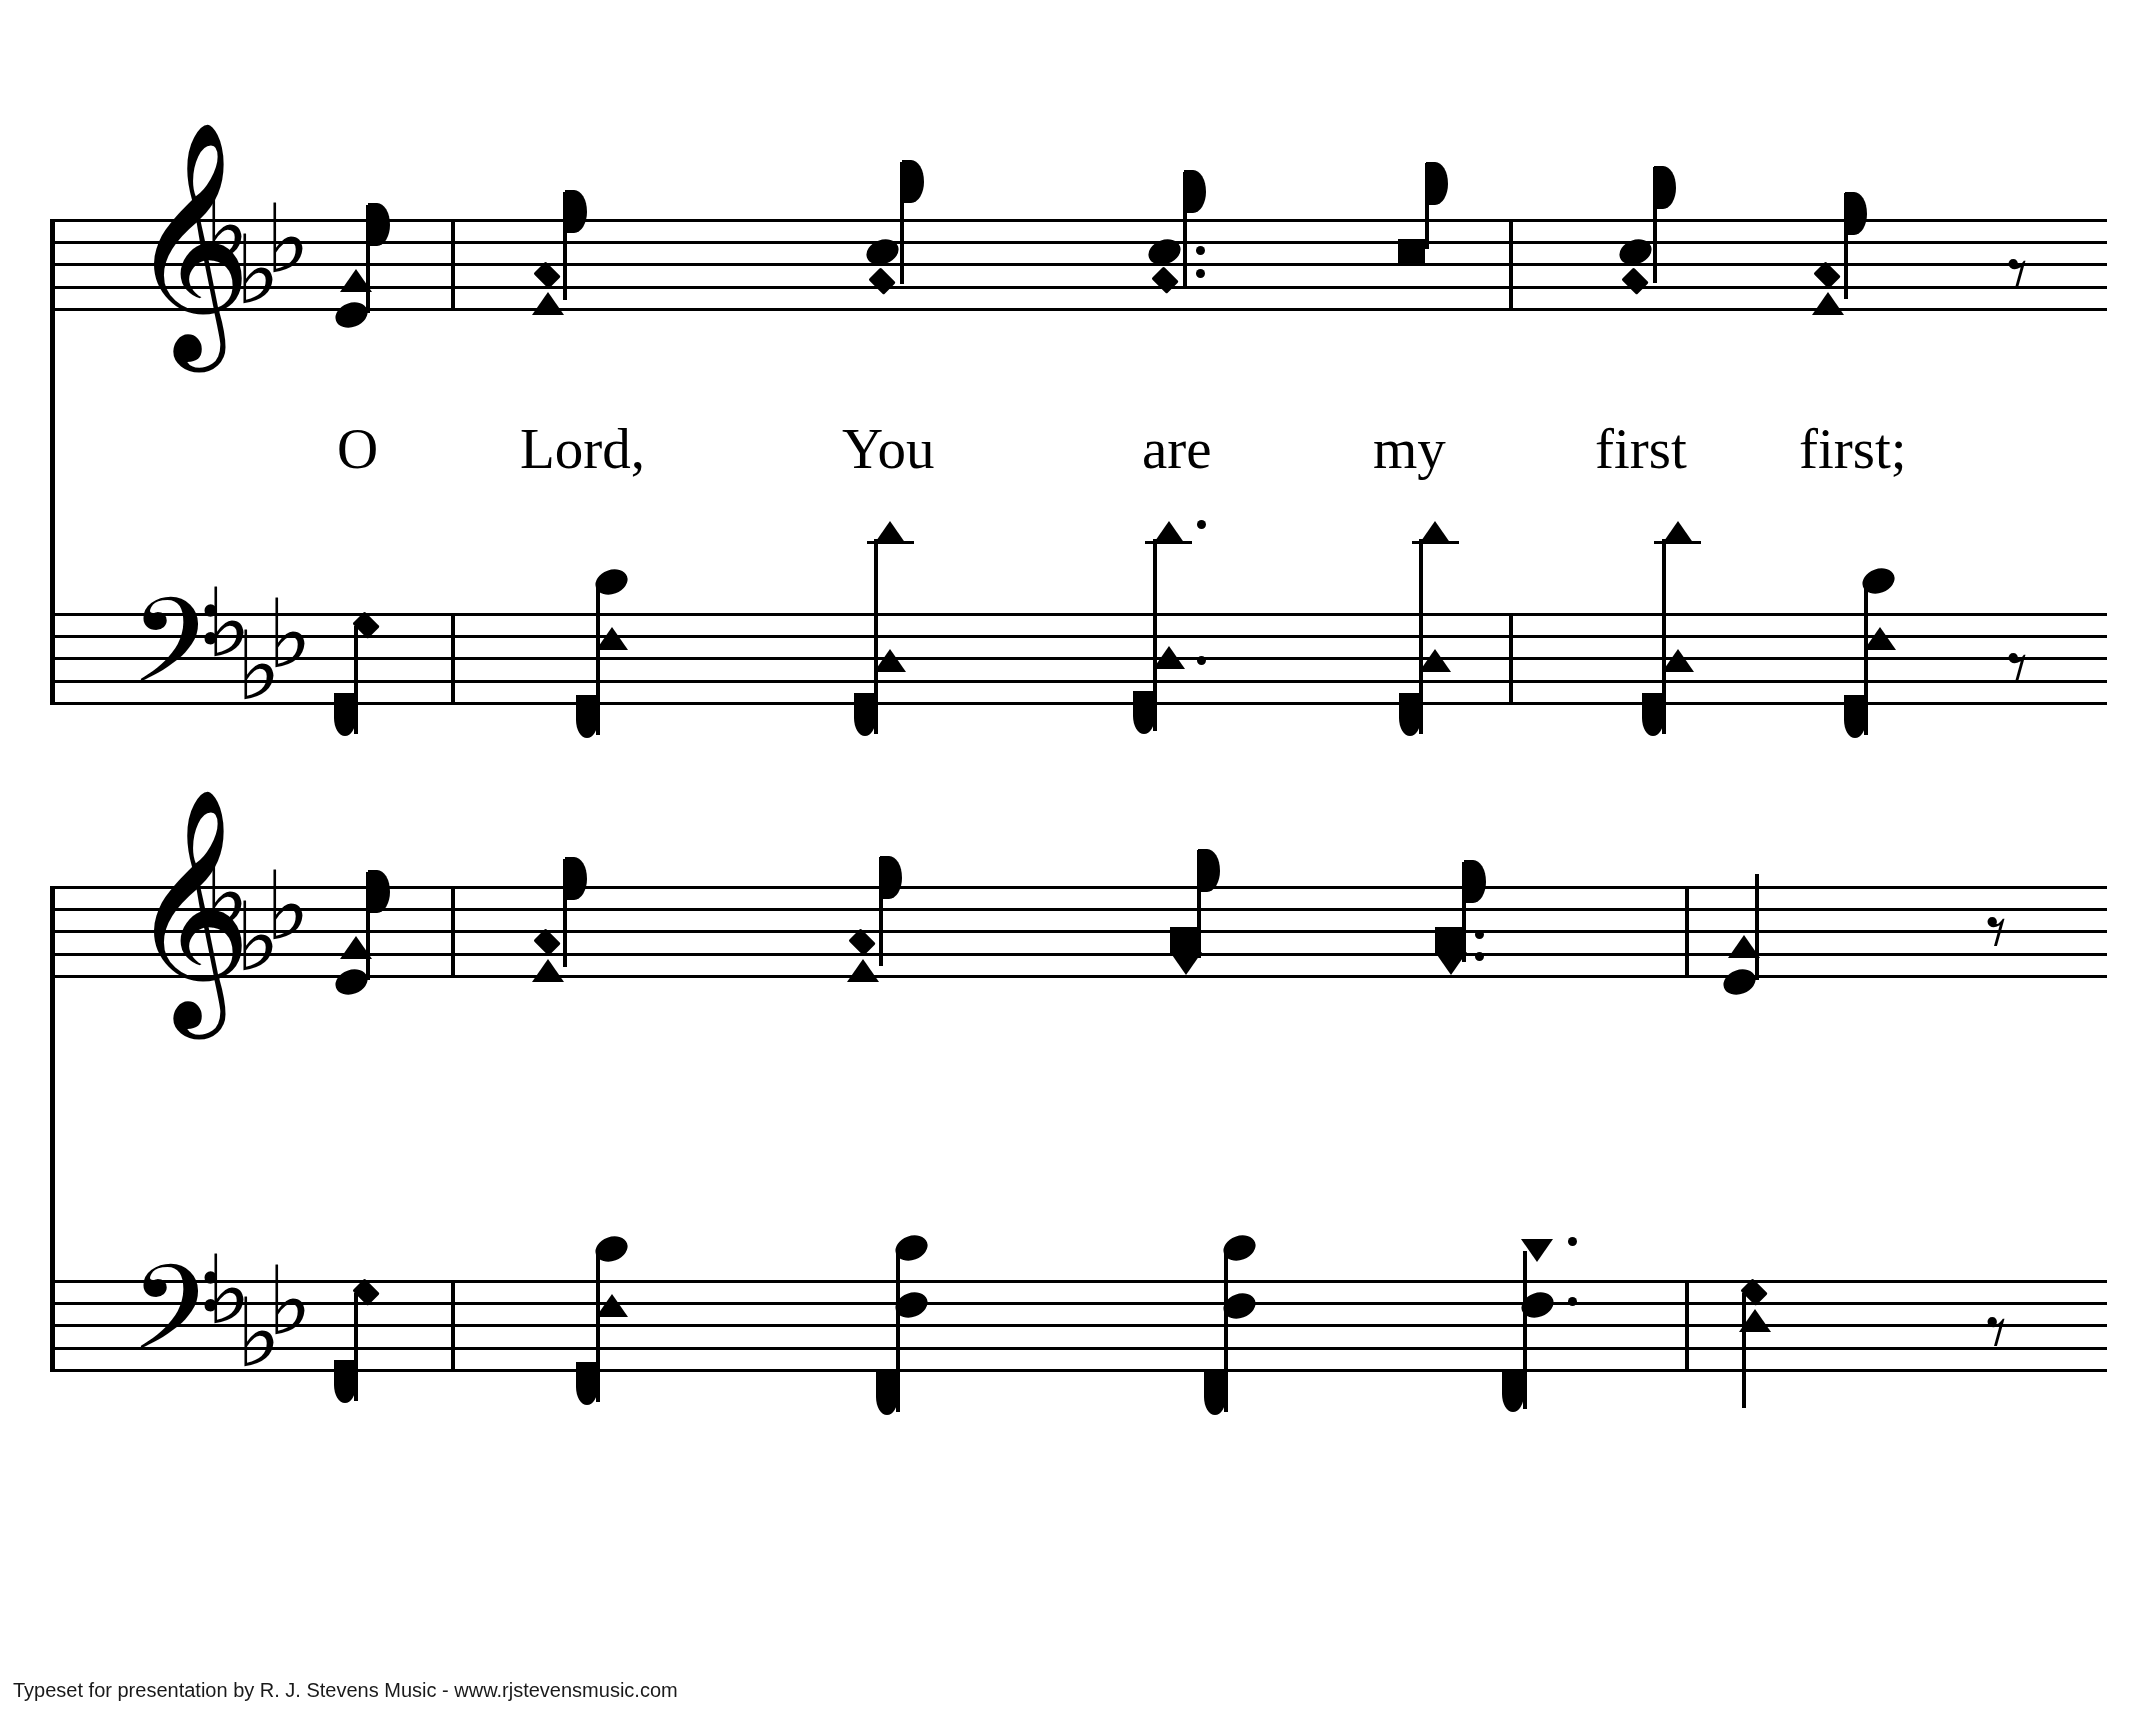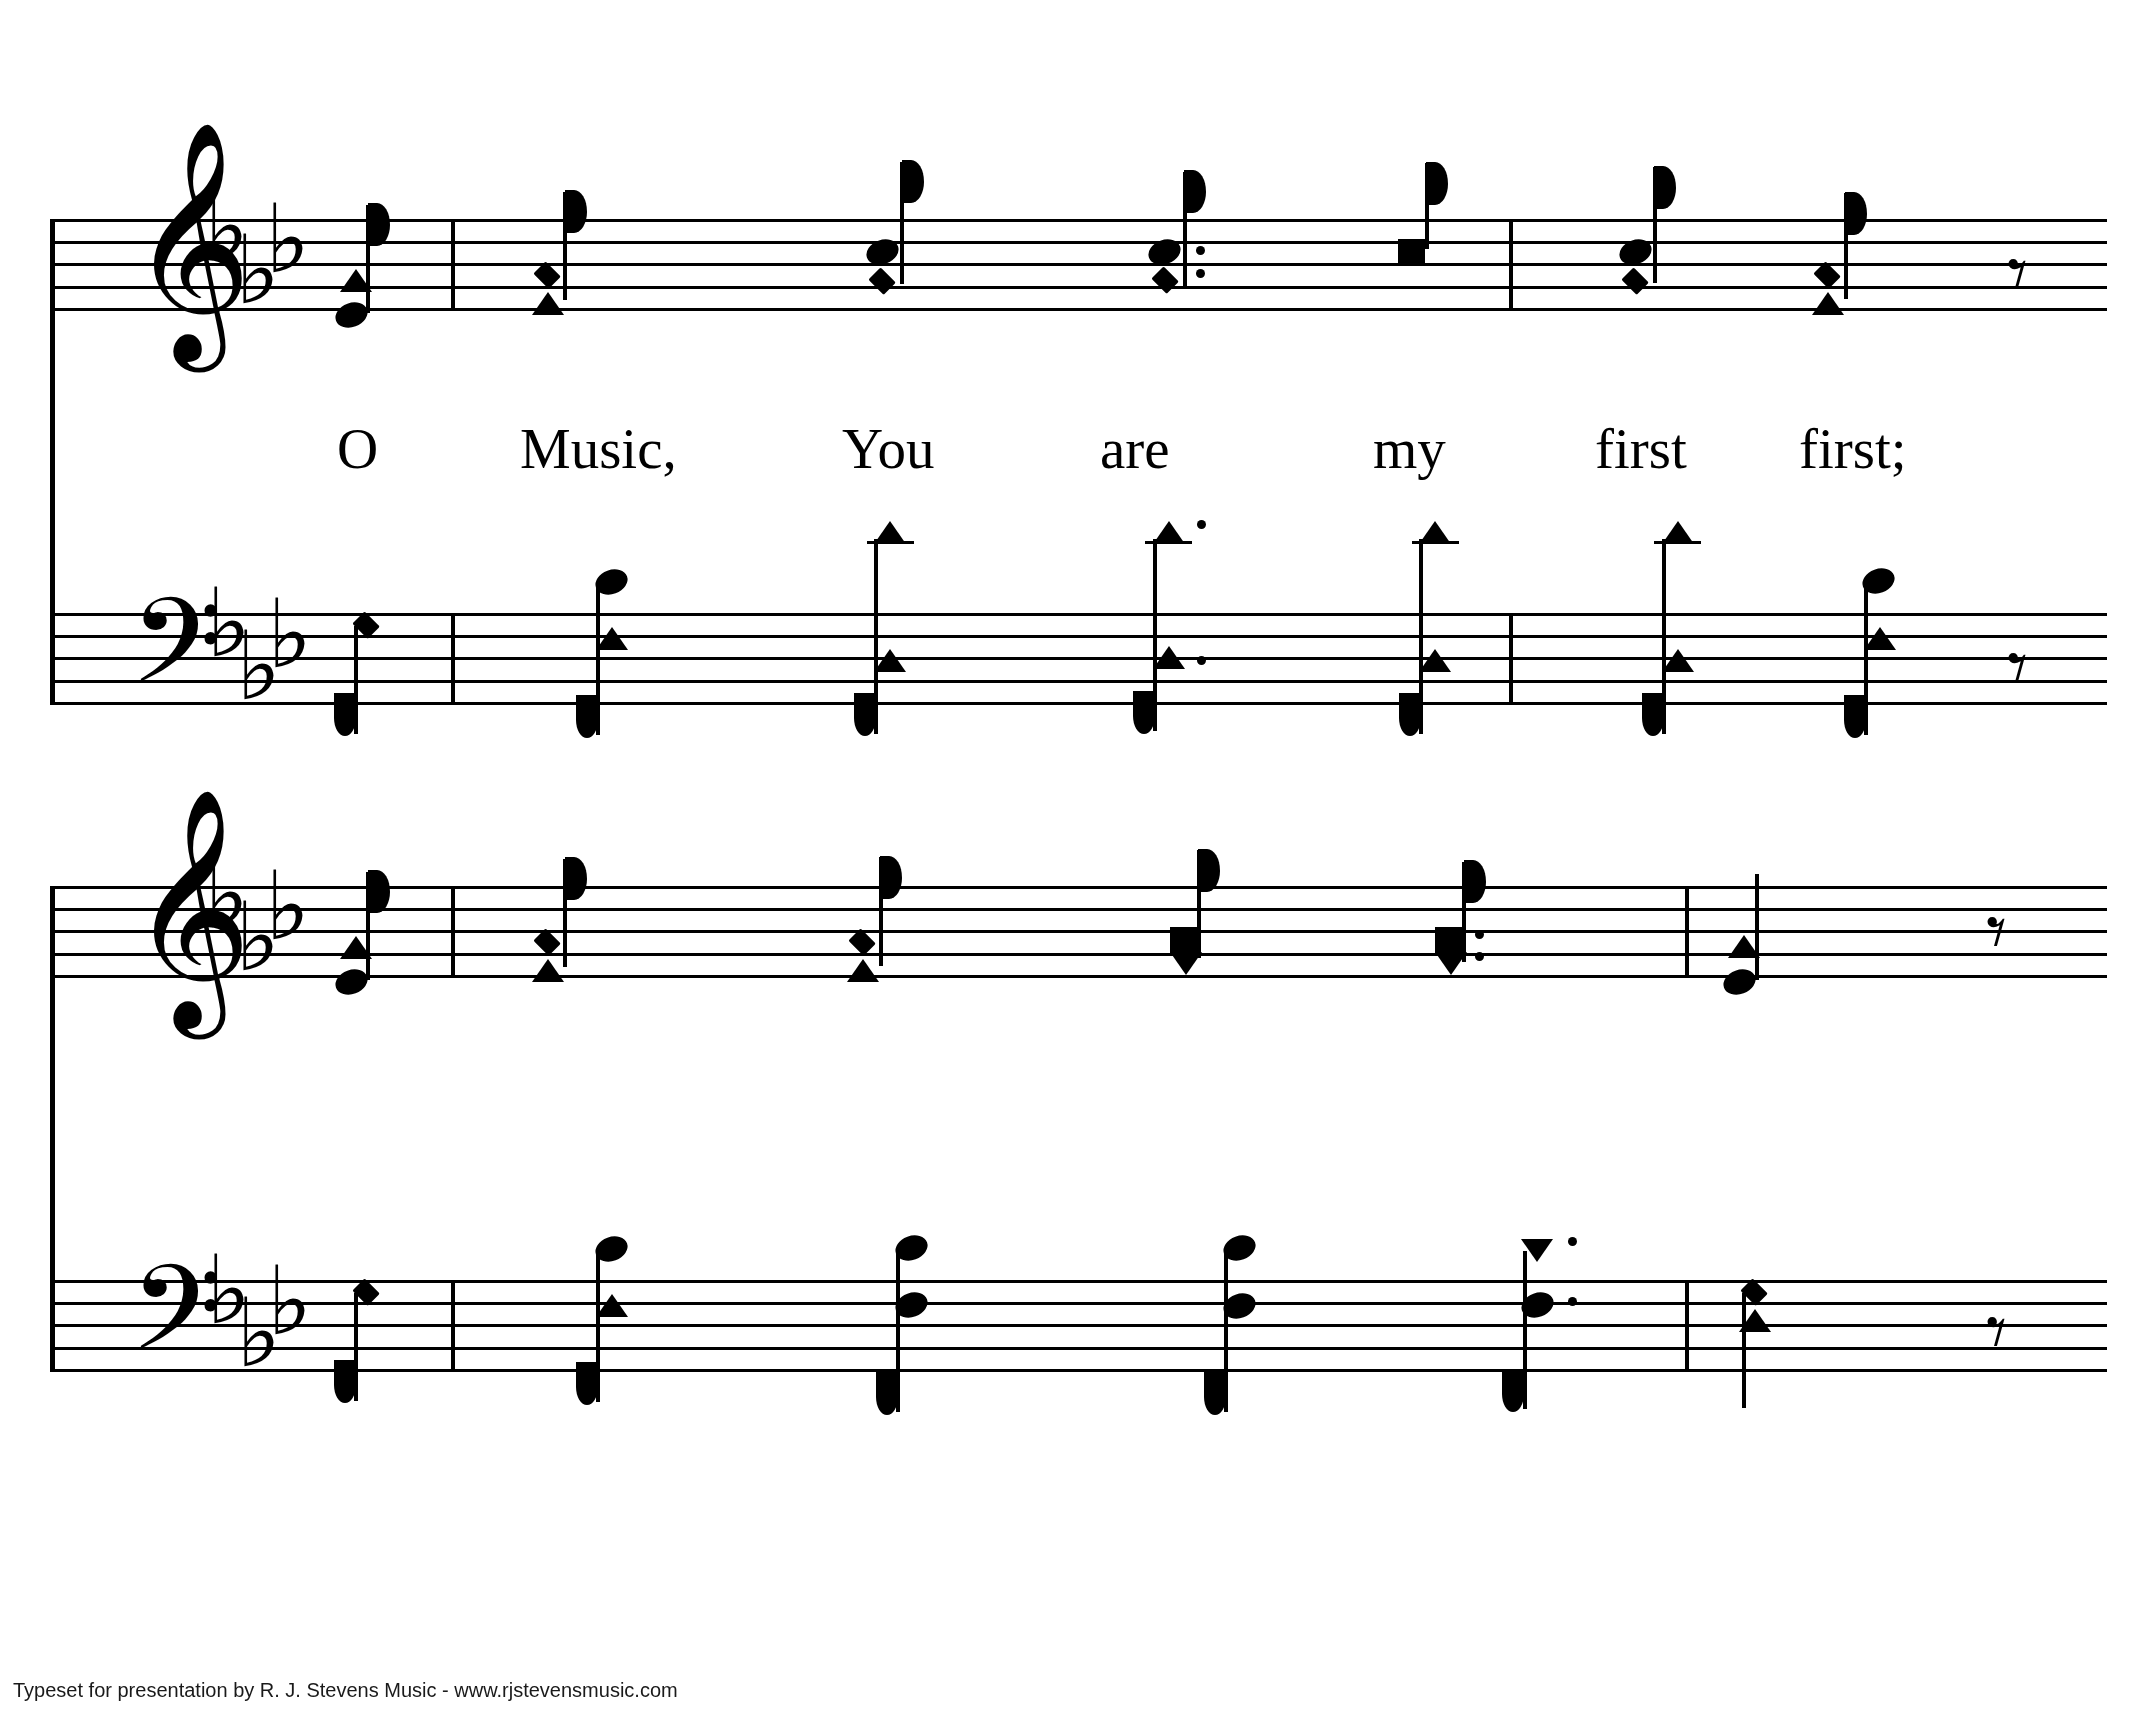--- a/index.html
+++ b/index.html
@@ -362,23 +362,23 @@
       <div class="head oval" style="left:1812px; top:386px;"></div>
       <div class="head tri-up" style="left:1814px; top:444px;"></div>
       <div class="stem" style="left:1814px; top:399px; height:153px;"></div>
       <div class="flag down" style="left:1794px; top:512px;"></div>
     </div>
 
     <div class="rest" style="left:1957px; top:446px;">𝄾</div>
 
     <div class="lyric-line" style="top:237px;">
       <div class="lyric" style="left:287px;">O</div>
-      <div class="lyric" style="left:470px;">Music,</div>
+      <div class="lyric" style="left:470px;">Lord,</div>
       <div class="lyric" style="left:792px;text-align:right;">You</div>
-      <div class="lyric" style="left:1050px;">are</div>
+      <div class="lyric" style="left:1092px;">are</div>
       <div class="lyric" style="left:1323px;">my</div>
       <div class="lyric" style="left:1545px;">first</div>
       <div class="lyric" style="left:1749px;">first;</div>
     </div>
   </div>
 
   <div class="system system-2">
 
     <div class="system-bar"></div>
 

